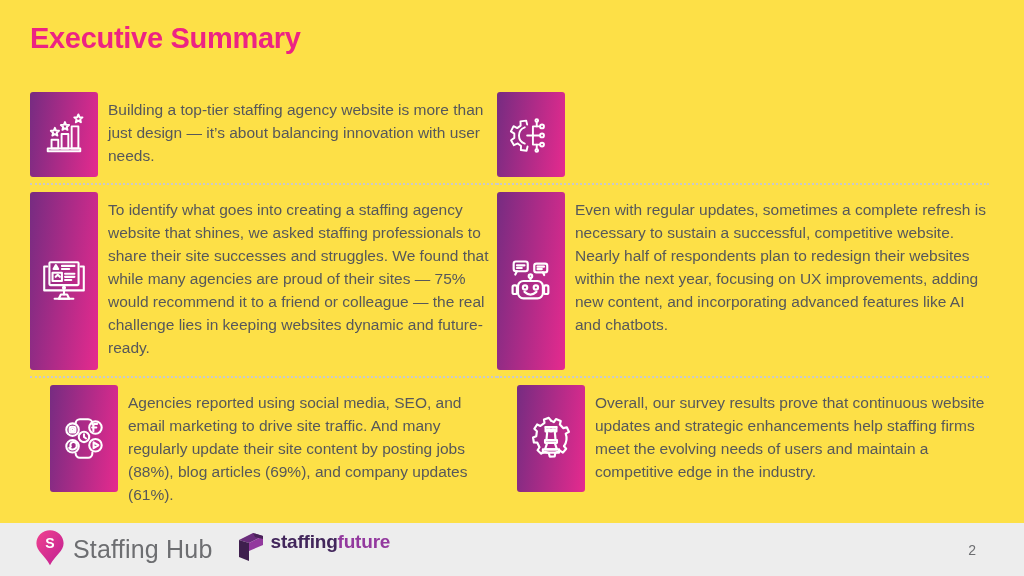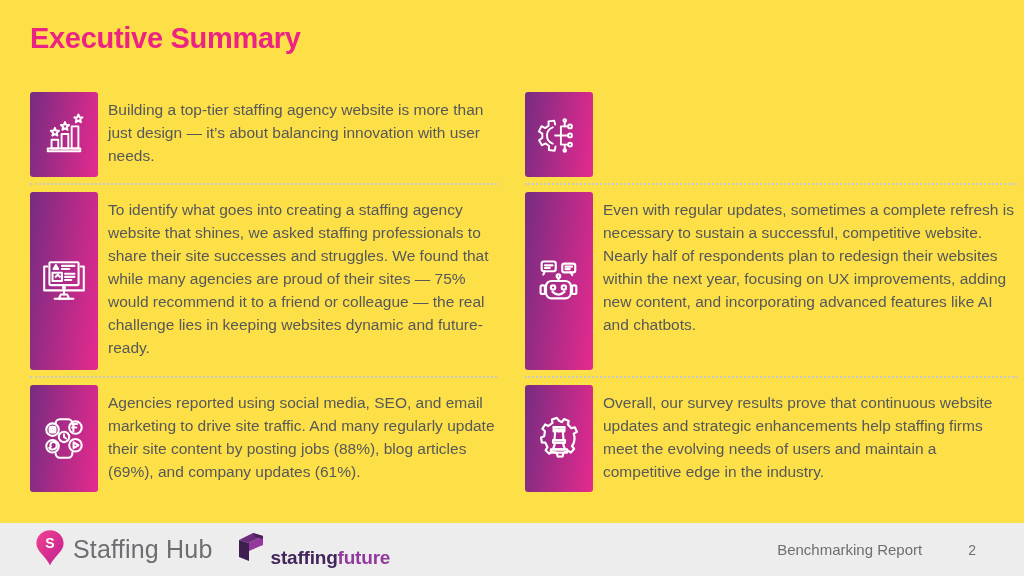--- a/index.html
+++ b/index.html
@@ -12,47 +12,47 @@
     font-family:"Liberation Sans", sans-serif;
     margin:0 auto;
   }
   .title {
     position:absolute; left:30px; top:22px;
     font-size:29px; font-weight:800; letter-spacing:-0.3px;
     color:#ED2383;
   }
   .content {
     position:absolute; left:30px; top:92px; width:987px;
-    display:grid; grid-template-columns:467px 492px; column-gap:28px;
+    display:grid; grid-template-columns:467px 492px; 
   }
   .col { display:flex; flex-direction:column; }
   .block { display:flex; align-items:stretch; }
   .h1 { height:85px; }
   .h2 { height:178px; }
-  .h3 { height:107px; }
+  .h3 { height:107px;margin-left:20px; }
   .divider { border-top:2px dotted #c9c9c9; height:0; margin:6px 0 7px 0; }
   .tile {
     width:68px; flex:0 0 68px; border-radius:3px;
     background:linear-gradient(97deg,#762C81 0%,#E62A8E 100%);
     display:flex; align-items:center; justify-content:center;
   }
   .tile svg { display:block; }
   .btext {
     flex:1; margin-left:10px; padding-top:6px;
     font-size:15.5px; line-height:23px; color:#57585A;
   }
   .footer {
     position:absolute; left:0; bottom:0; width:1024px; height:53px;
     background:#EDEDED;
     display:flex; align-items:center;
     padding:0 16px 0 35px;
   }
   .sh-logo { display:flex; align-items:center; }
   .sh-text { margin-left:8px; font-size:25px; color:#6D6E71; letter-spacing:0.2px; }
-  .sf-logo { display:flex; align-items:flex-end; margin-left:24px; }
+  .sf-logo { display:flex; align-items:flex-start; margin-left:24px; }
   .sf-text { font-size:19px; font-weight:700; letter-spacing:-0.2px; margin-left:2px; }
   .sf-staffing { color:#42265B; }
   .sf-future { color:#93399E; }
   .spacer { flex:1; }
   .report { text-align:right; line-height:19px; }
   .report-line1 { font-size:15px; font-weight:700; color:#58595B; }
   .report-line2 { font-size:15px; color:#6D6E71; }
   .page-num { margin-left:46px; margin-right:32px; font-size:14px; color:#6D6E71; }
   .stroke-icon { fill:none; stroke:#ffffff; stroke-width:2; stroke-linecap:round; stroke-linejoin:round; }
 </style>
@@ -235,19 +235,18 @@
           <polygon points="2,9 12,12 12,30 2,26" fill="#3F1F4E"></polygon>
           <polygon points="16,2 26,5 26,8 18,6" fill="#4A2359"></polygon>
         </svg>
       </span>
       <span class="sf-text"><span class="sf-staffing">staffing</span><span class="sf-future">future</span></span>
     </div>
 
     <div class="spacer"></div>
 
     <div class="report">
-      <div class="report-line2">Benchmarking Report</div>
     </div>
 
     <div class="page-num">2</div>
 
   </div>
 </div>
 
 </body></html>

